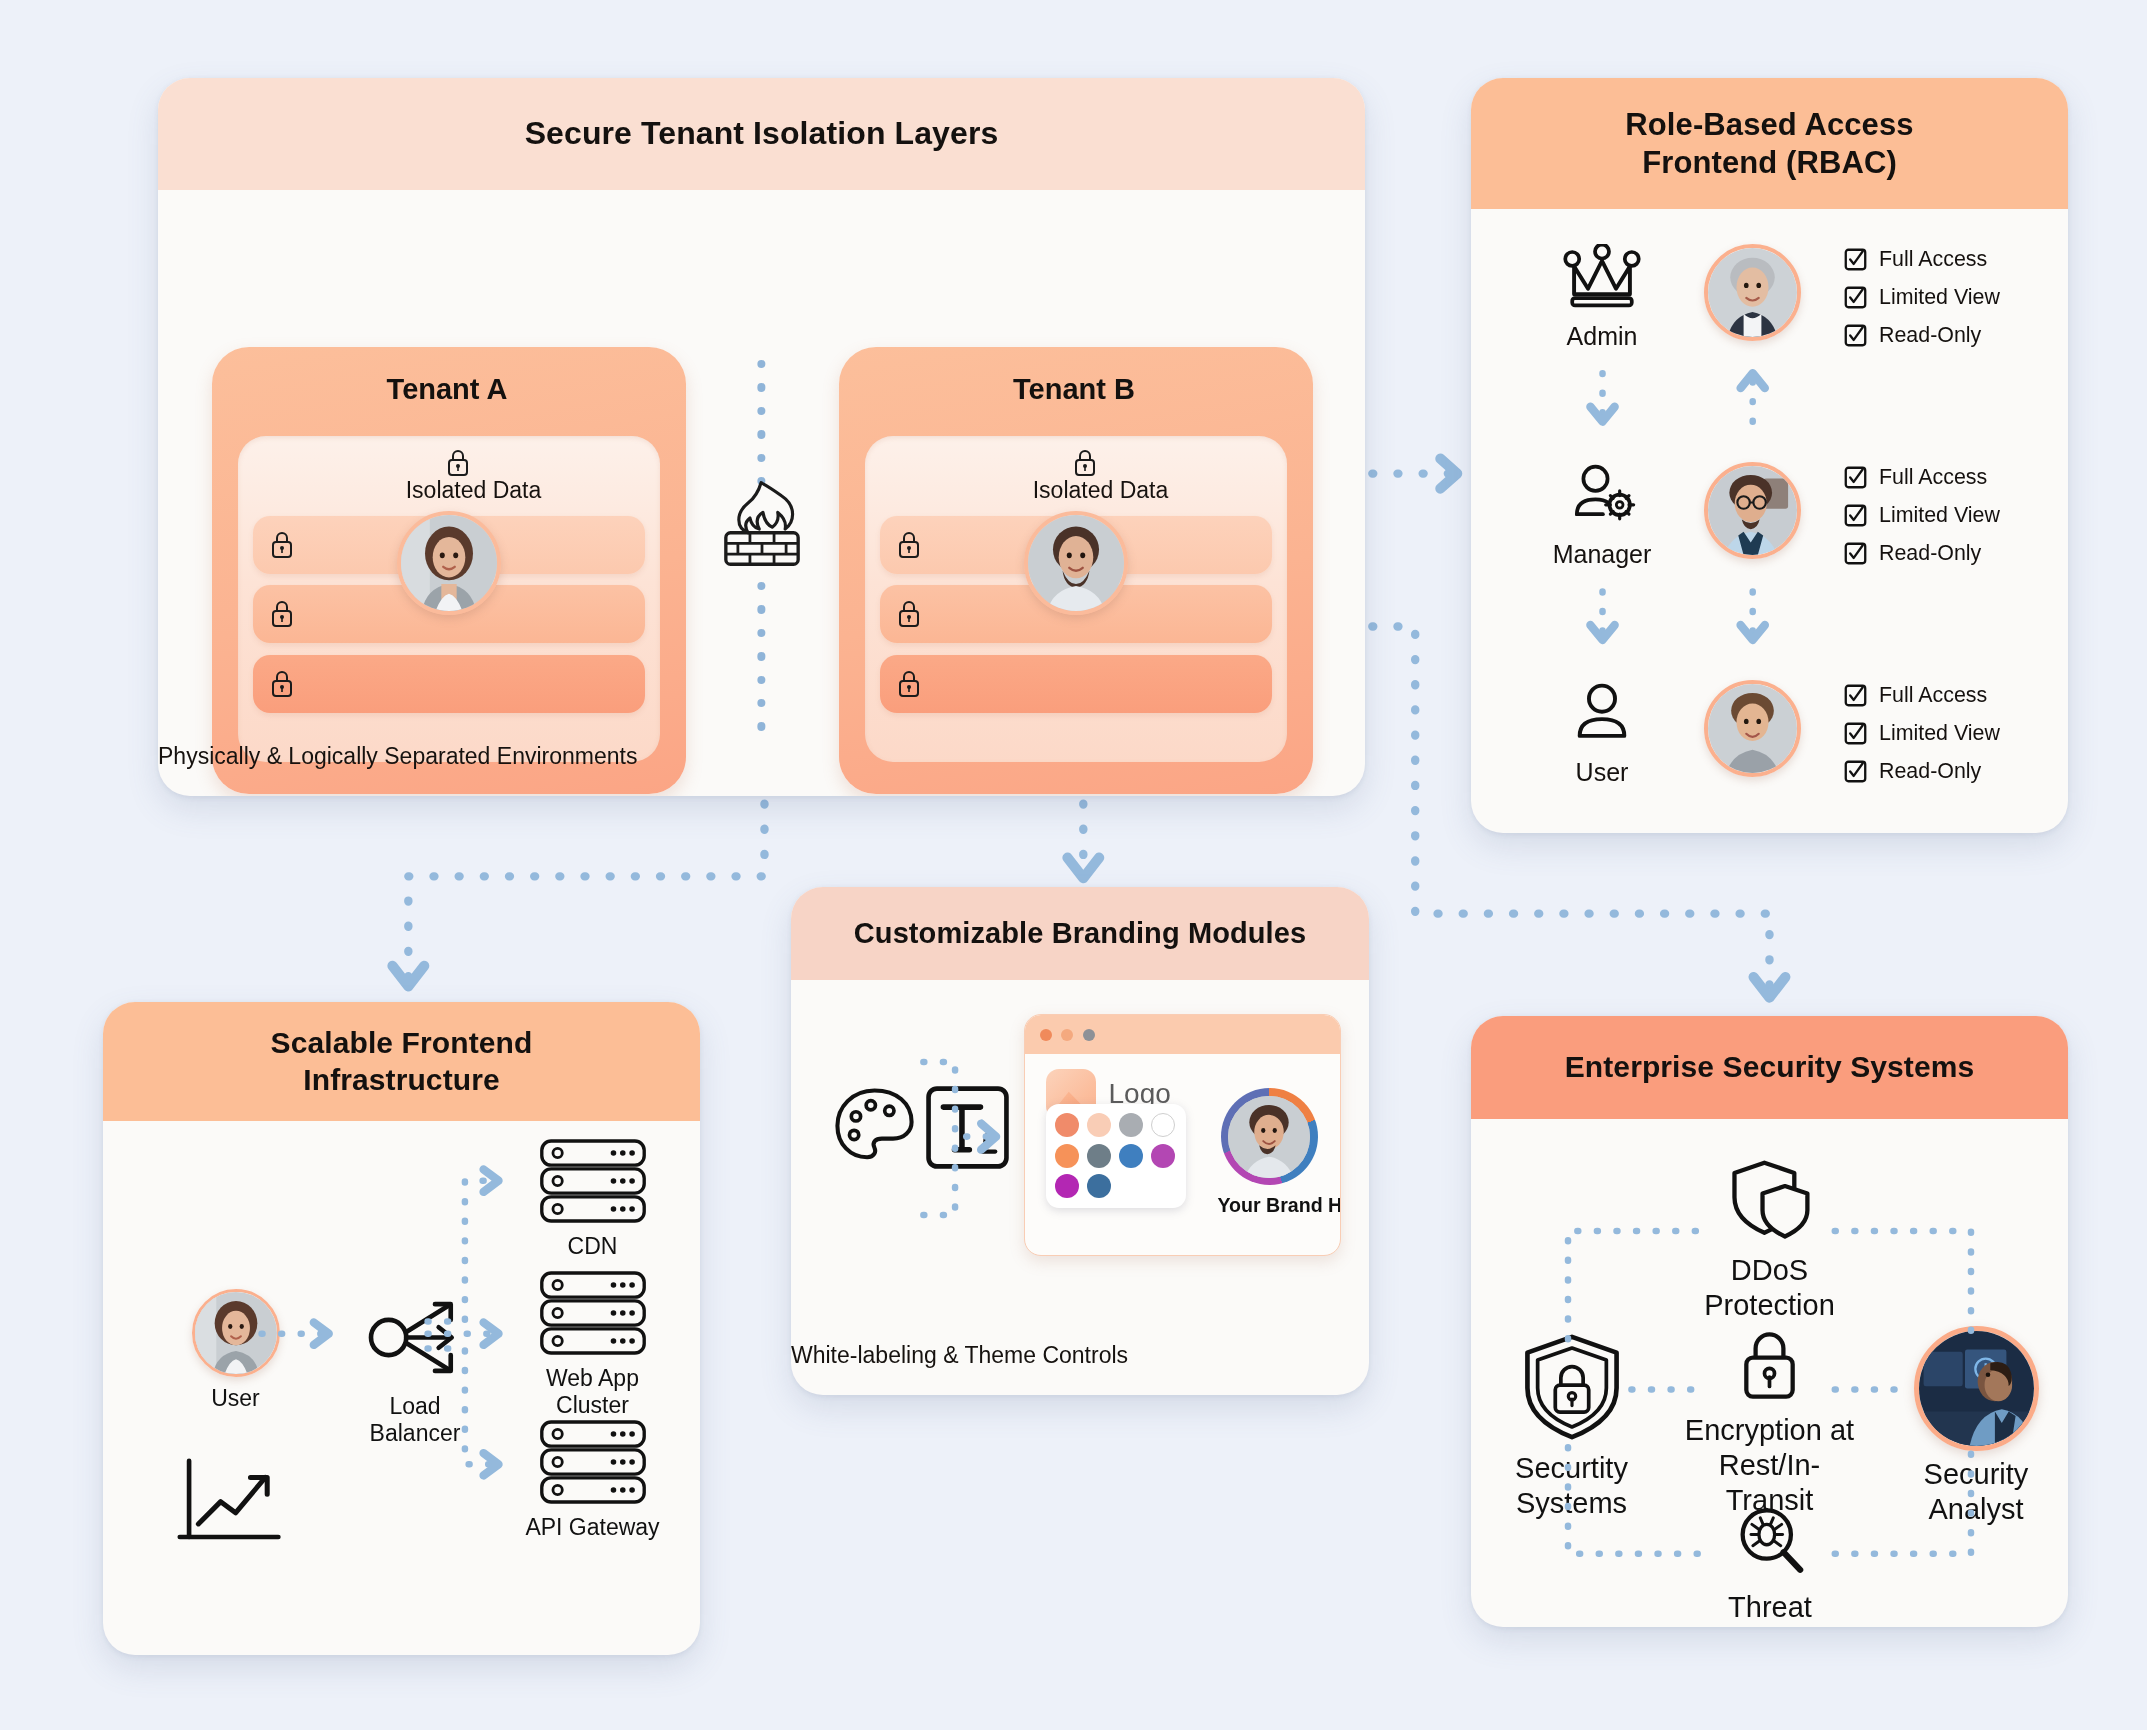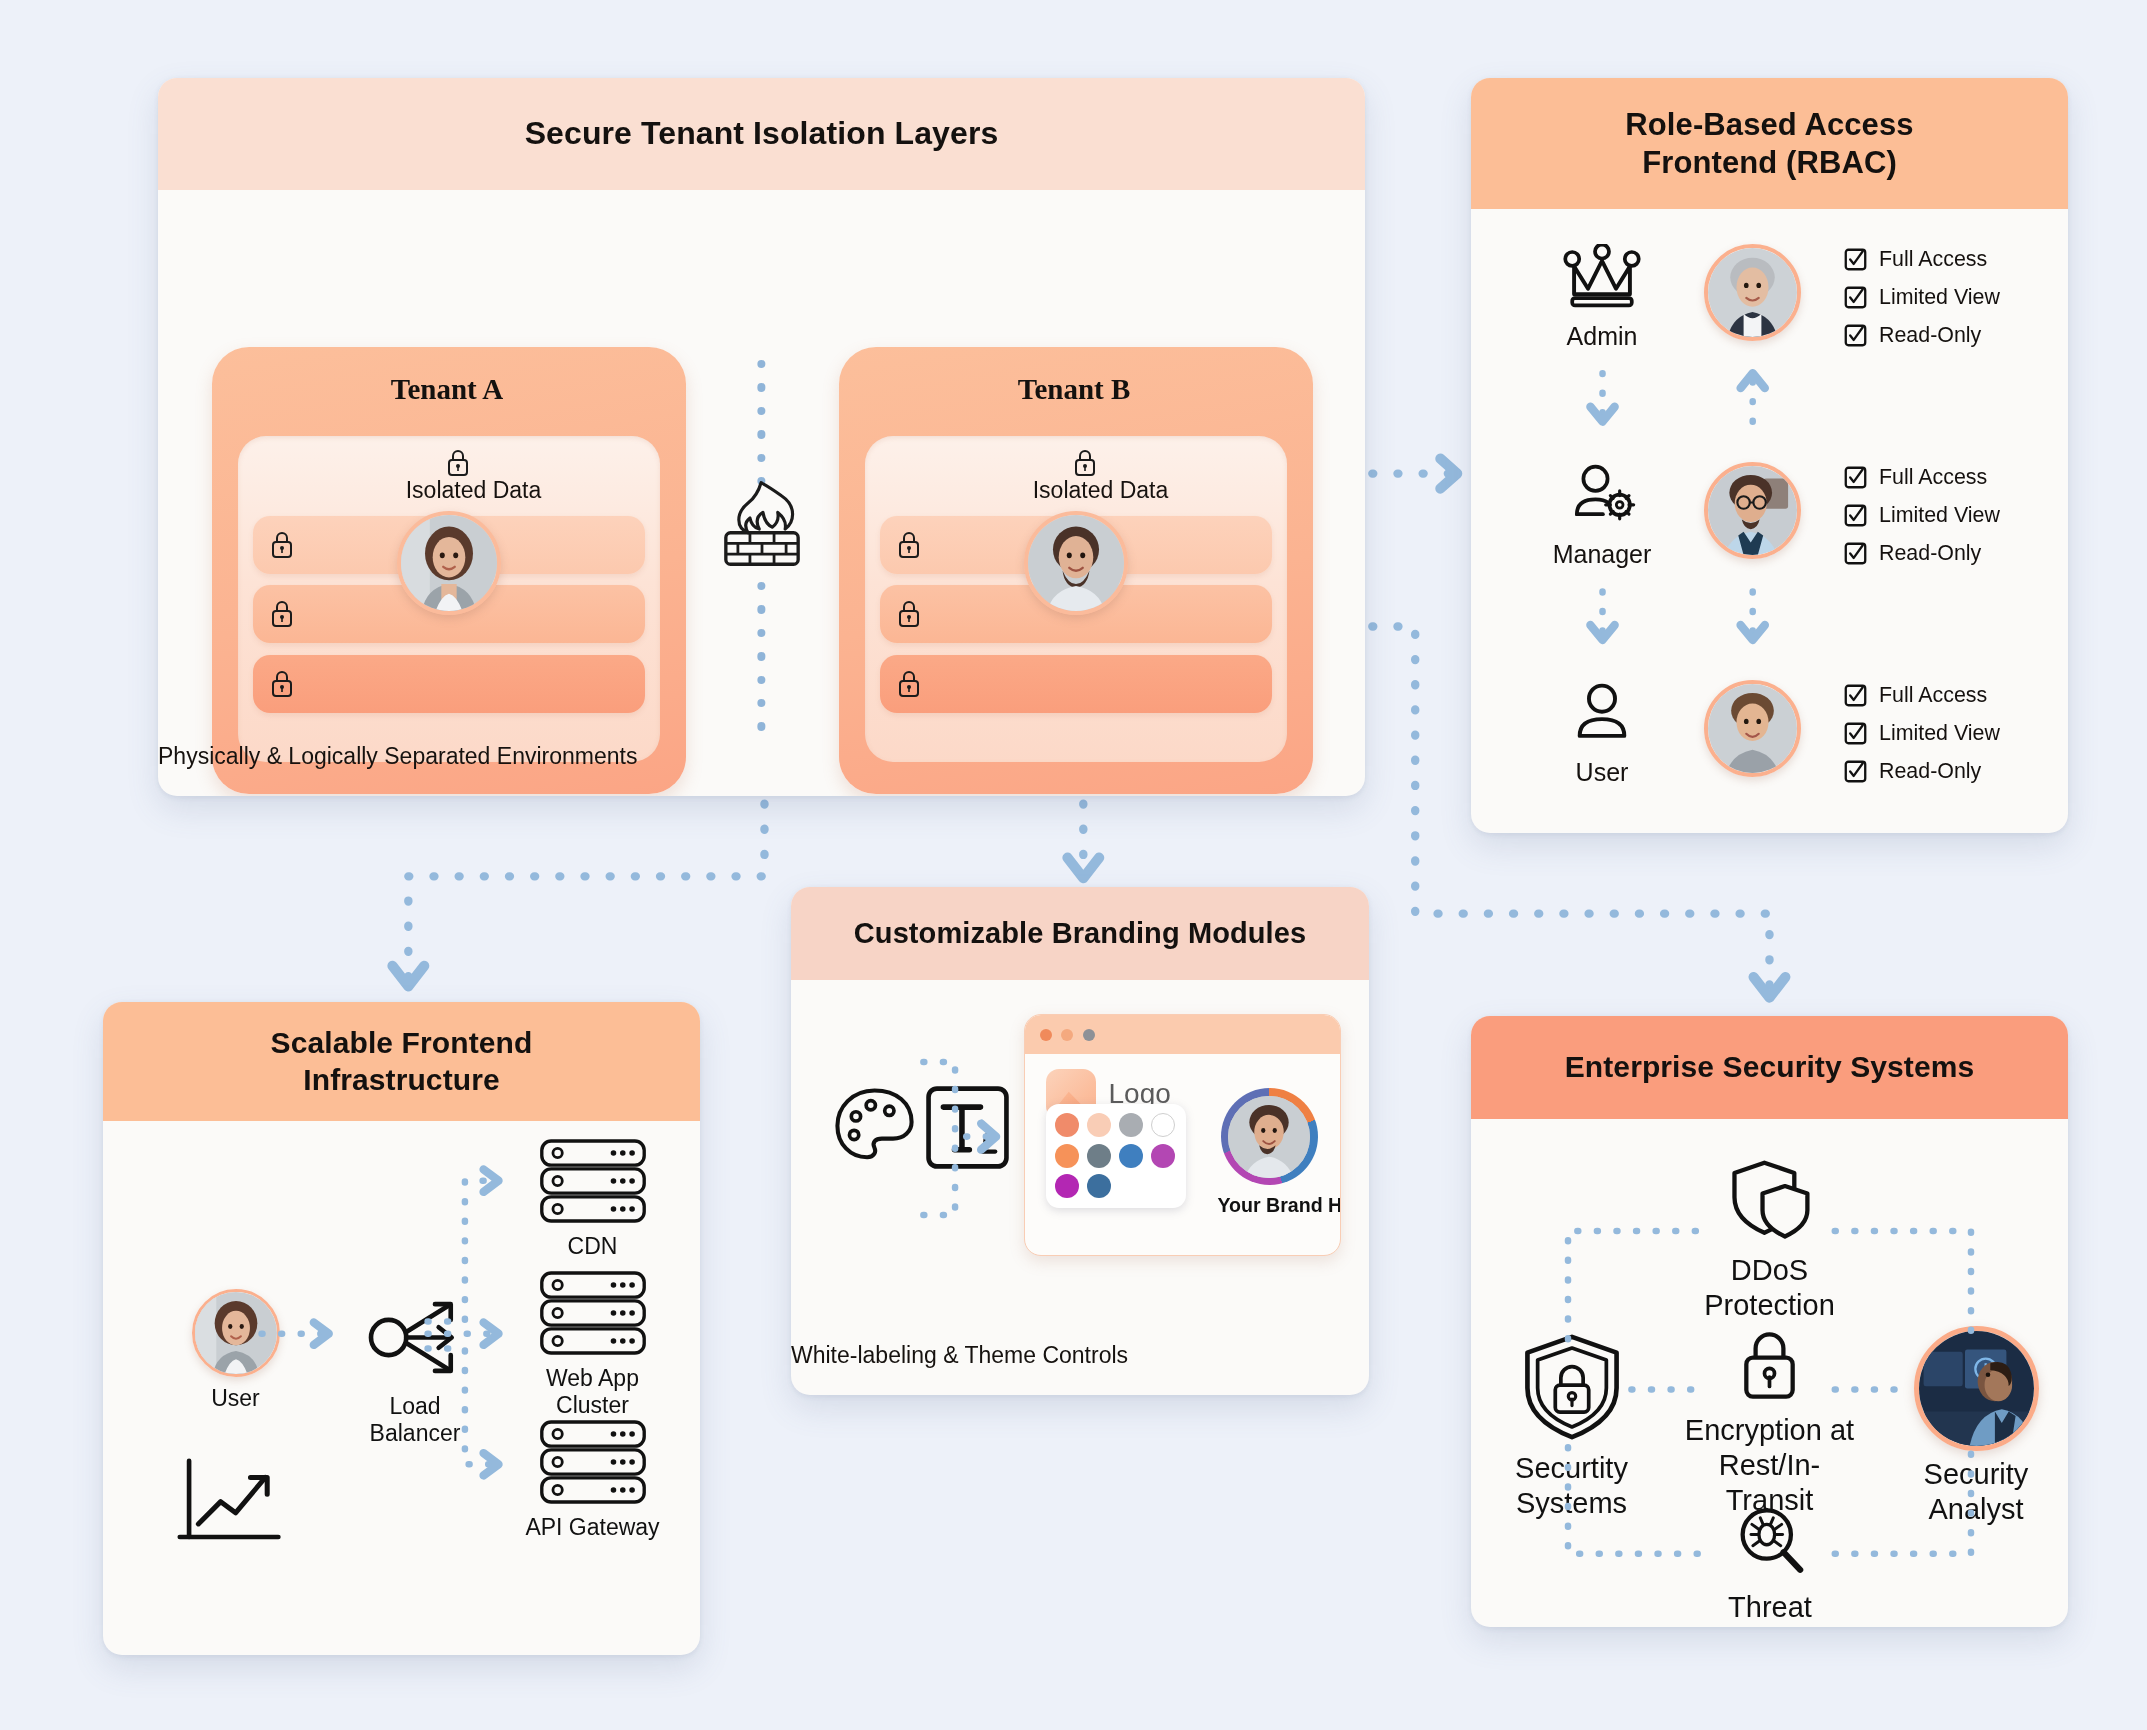--- a/index.html
+++ b/index.html
@@ -10,21 +10,21 @@
     position: relative;
     overflow: hidden;
     color: #111;
   }
   .canvas { position: absolute; inset: 0; }
 
   
   .card {
     position: absolute;
     background: #fbfaf8;
-    border-radius: 19px;
+    border-radius: 32px;
     box-shadow: 0 13px 32px rgba(90,105,140,.16), 0 1.9px 5.6px rgba(90,105,140,.10);
     overflow: hidden;
     z-index: 5;
   }
   .card-head {
     width: 100%;
     display: flex; align-items: center; justify-content: center;
     text-align: center;
     font-weight: bold;
     color: #14110f;
@@ -41,21 +41,21 @@
   .tenant-box {
     position: absolute; top: 157px; width: 474px; height: 447px;
     border-radius: 37px;
     background: linear-gradient(170deg,#fcbf9b 0%,#fbb391 55%,#fba585 100%);
     box-shadow: 0 7.5px 17px rgba(190,120,90,.20);
   }
   #tenantA { left: 54px; }
   #tenantB { left: 681px; }
   .tenant-title {
     position: absolute; top: 26px; left: 0; right: 4px;
-    text-align: center; font-size: 29px; font-weight: bold; color: #14110f; font-family: Liberation Serif, serif;
+    text-align: center; font-size: 29px; font-weight: bold; color: #14110f;
   }
   .tenant-inner {
     position: absolute; left: 26px; right: 26px; top: 89px; bottom: 32px;
     border-radius: 28px;
     background: linear-gradient(180deg,#fdf1ea 0%,#fde3d6 45%,#fcd9c8 100%);
     box-shadow: inset 0 1.9px 5.6px rgba(200,140,110,.18);
     padding: 13px 15px;
   }
   .slot {
     position: relative;

